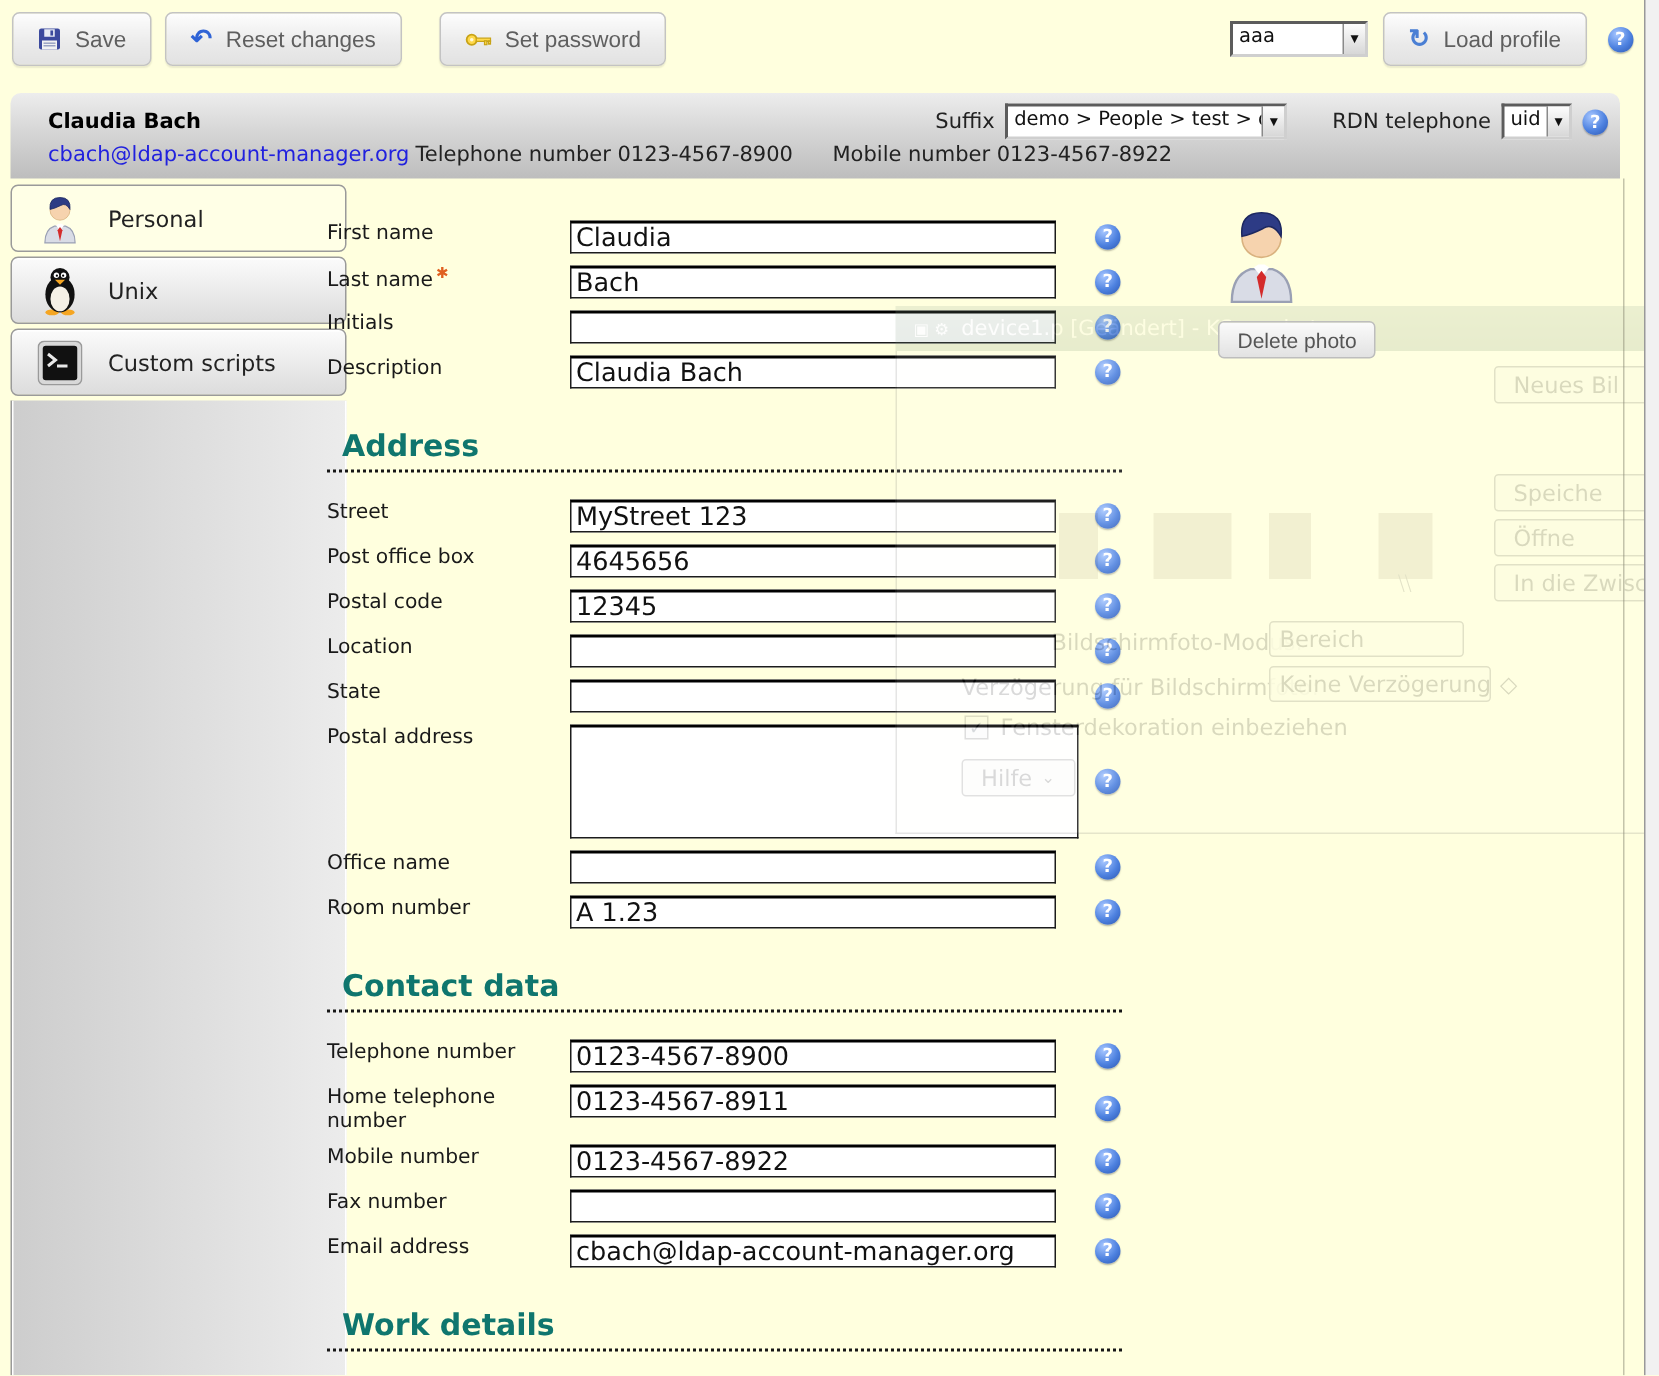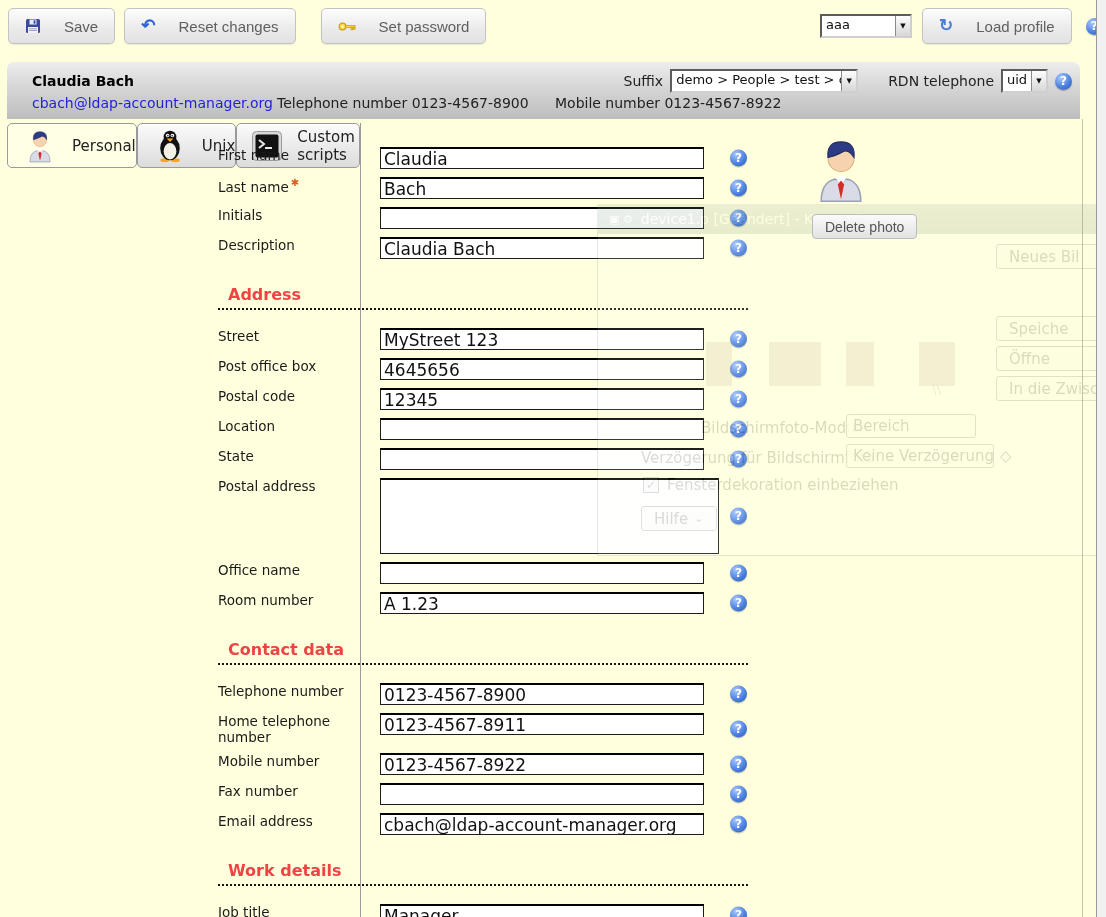--- a/index.html
+++ b/index.html
@@ -3,21 +3,21 @@
 <meta charset="utf-8">
 <style>
   * { margin:0; padding:0; box-sizing:border-box; }
   html,body { background:#ffffde; }
   body { font-family:"DejaVu Sans","Liberation Sans",sans-serif; }
   .page { position:relative; width:1106px; height:917px; overflow:hidden; background:#ffffde; }
 
   
   .toolbar { position:absolute; left:8px; top:8px; display:flex; align-items:center; }
   .tbtn {
-    height:36px; display:inline-flex; align-items:center; gap:23px; padding:0 16px;
+    height:36px; display:inline-flex; align-items:center; gap:9px; padding:0 16px;
     background:linear-gradient(#fdfdfd,#eaeaea 60%,#e2e2e2); border:1px solid #c3c3c3;
     border-radius:5px; color:#5f5f5f; font-size:15px; cursor:pointer;
     box-shadow:0 1px 1px rgba(0,0,0,.08);
   }
   .tbtn .ticon { display:inline-flex; }
   .toolbar .tbtn { margin-right:9px; }
   .toolbar .tbtn.setpw { margin-left:16px; }
   .toolbar-right { position:absolute; left:820px; top:8px; display:flex; align-items:center; height:36px; }
 
   .csel {
@@ -49,21 +49,21 @@
   .hdr-title { font-size:14px; font-weight:bold; color:#000; }
   .hdr-right { margin-left:auto; display:flex; align-items:center; gap:7px; font-size:14px; color:#222; }
   .sel-suffix { width:188px; }
   .sel-rdn { width:47px; }
   .hdr-row2 { position:relative; height:24px; font-size:14px; color:#222; }
   .hdr-row2 .email { position:absolute; left:25px; top:3px; color:#2121de; cursor:pointer; text-decoration:none; }
   .hdr-row2 .tel { position:absolute; left:270px; top:3px; }
   .hdr-row2 .mob { position:absolute; left:548px; top:3px; }
 
   
-  .sidebar { position:absolute; left:7px; top:123px; width:224px; bottom:0; display:flex; flex-direction:row; }
+  .sidebar { position:absolute; left:7px; top:123px; width:224px; bottom:0; display:flex; flex-direction:column; }
   .tab {
     height:45px; margin-bottom:3px; display:flex; align-items:center; gap:15px; padding-left:15px;
     border:1px solid #9a9a9a; border-radius:5px; cursor:pointer;
     background:linear-gradient(#fbfbfb,#dcdcdc); box-shadow:inset 0 1px 0 #fff;
     font-size:15px; color:#222;
   }
   .tab.active { background:#ffffe6; box-shadow:none; }
   .tab .tabicon { width:34px; display:flex; justify-content:center; }
   .sidebar-fill {
     flex:1; background:linear-gradient(90deg,#cdcdcd,#ececec);
@@ -79,21 +79,21 @@
     width:324px; height:22px; background:#fff; border:1px solid #1c1c1c; border-top:2px solid #000;
     font-family:"DejaVu Sans","Liberation Sans",sans-serif; font-size:17px; color:#111; padding:0 3px;
   }
   .ftextarea {
     width:339px; height:76px; background:#fff; border:1px solid #1c1c1c; border-top:2px solid #000;
     font-family:"DejaVu Sans","Liberation Sans",sans-serif; font-size:14px; color:#111; padding:1px 3px; resize:none;
   }
   .frow .helpicon { position:absolute; left:512px; top:50%; transform:translateY(-50%); }
   .sect {
     width:530px; margin:26px 0 18px 0; padding:0 0 4px 10px;
-    font-size:16px; font-weight:bold; color:#ef4444; border-bottom:2px dotted #161616;
+    font-size:20px; font-weight:bold; color:#0f766e; border-bottom:2px dotted #161616;
   }
 
   
   .photo { position:absolute; left:816px; top:136px; z-index:7; }
   .delphoto {
     position:absolute; left:812px; top:214px; z-index:7; height:25px; padding:0 12px;
     display:inline-flex; align-items:center; background:linear-gradient(#fbfbfb,#e2e2e2);
     border:1px solid #bdbdbd; border-radius:4px; color:#555; font-size:14px; cursor:pointer;
   }
 

